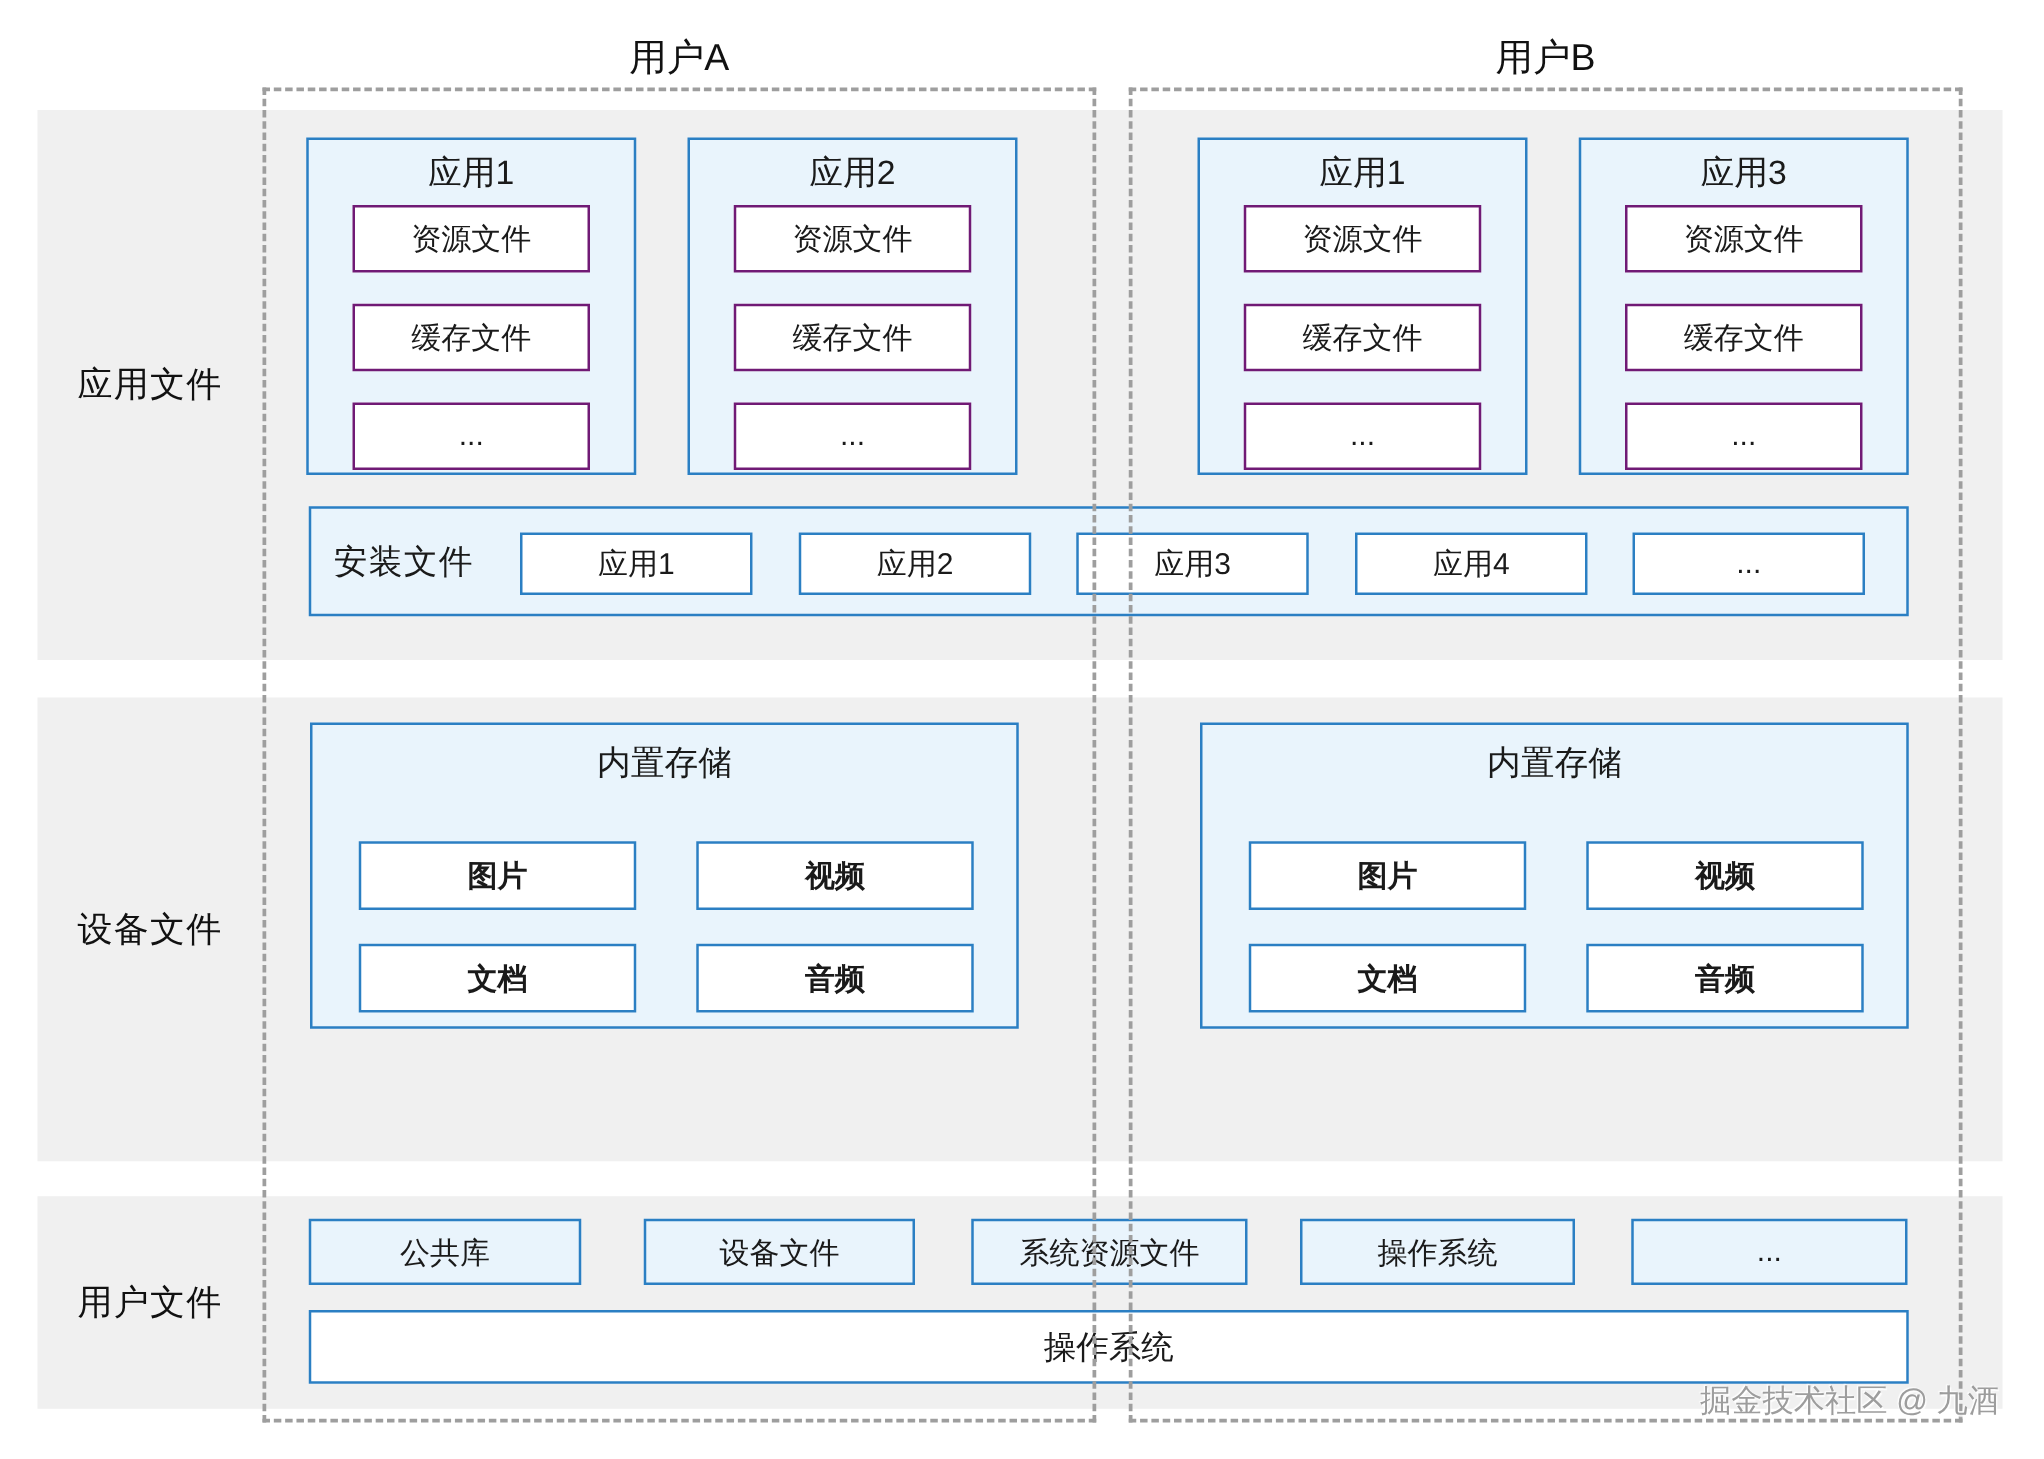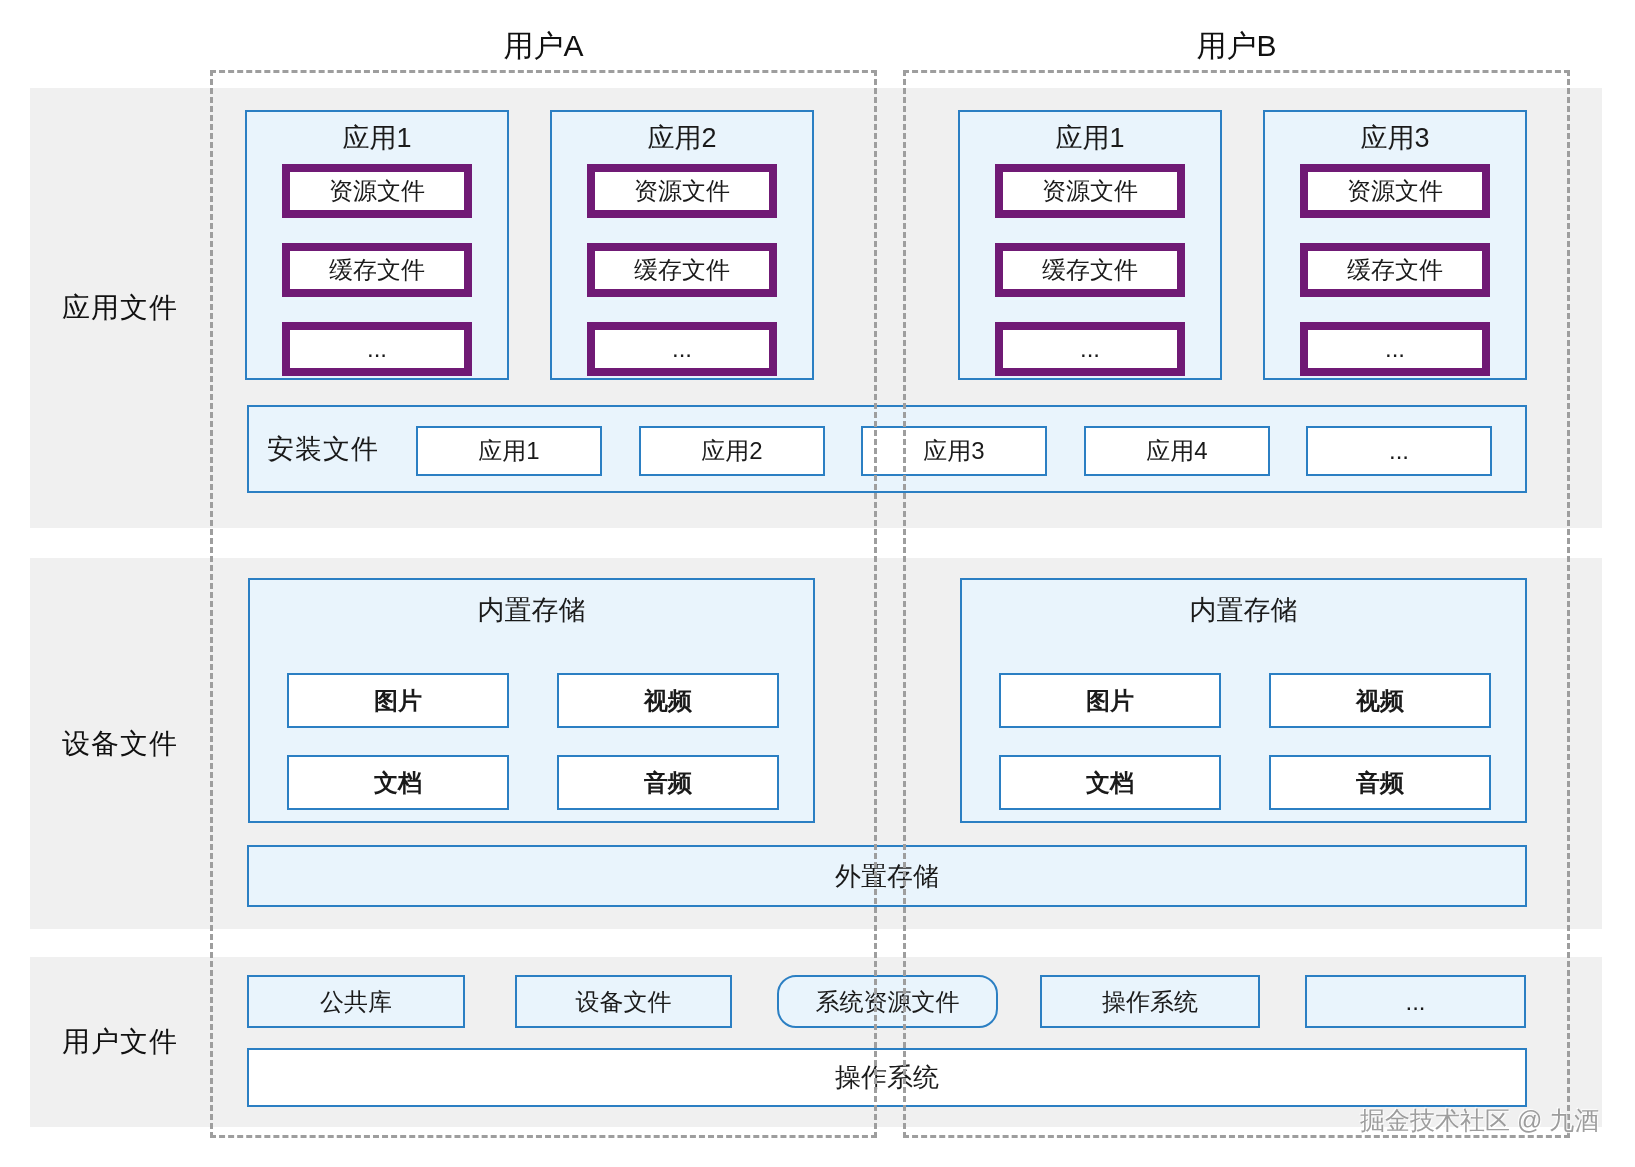--- a/index.html
+++ b/index.html
@@ -21,21 +21,21 @@
     z-index:6;pointer-events:none;background:transparent;
   }
   .app-box{
     position:absolute;top:110px;width:264px;height:270px;box-sizing:border-box;
     background:#e9f4fc;border:2px solid #2b7fc3;z-index:2;
   }
   .app-box .app-title{
     height:52px;display:flex;align-items:center;justify-content:center;font-size:27px;
   }
   .app-box .item{
-    width:190px;height:54px;margin:0 auto 25px auto;background:#ffffff;border:8px solid #701a75;
+    width:190px;height:54px;margin:0 auto 25px auto;background:#ffffff;border:2px solid #701a75;
     box-sizing:border-box;display:flex;align-items:center;justify-content:center;font-size:24px;
   }
   .install-row{
     position:absolute;left:247px;top:405px;width:1280px;height:88px;box-sizing:border-box;
     background:#e9f4fc;border:2px solid #2b7fc3;z-index:2;
   }
   .install-label{
     position:absolute;left:18px;top:0;height:84px;display:flex;align-items:center;
     font-size:27px;letter-spacing:1px;
   }
@@ -127,25 +127,24 @@
     <div class="storage-item" style="left:307px;top:175px;">音频</div>
   </div>
   <div class="storage-box" style="left:960px;">
     <div class="storage-title">内置存储</div>
     <div class="storage-item" style="left:37px;top:93px;">图片</div>
     <div class="storage-item" style="left:307px;top:93px;">视频</div>
     <div class="storage-item" style="left:37px;top:175px;">文档</div>
     <div class="storage-item" style="left:307px;top:175px;">音频</div>
   </div>
 
-  <div class="wide-bar" id="external-bar">外置存储</div>
 
   <div class="sys-item" style="left:247px;width:218px;">公共库</div>
   <div class="sys-item" style="left:515px;width:217px;">设备文件</div>
-  <div class="sys-item" style="left:777px;width:221px;border-radius:19px;">系统资源文件</div>
+  <div class="sys-item" style="left:777px;width:221px;">系统资源文件</div>
   <div class="sys-item" style="left:1040px;width:220px;">操作系统</div>
   <div class="sys-item" style="left:1305px;width:221px;">...</div>
 
   <div class="wide-bar" id="os-bar">操作系统</div>
 
   <div class="dashed-box" style="left:210px;width:667px;"></div>
   <div class="dashed-box" style="left:903px;width:667px;"></div>
 
   <div id="watermark">掘金技术社区 @ 九酒</div>
 

